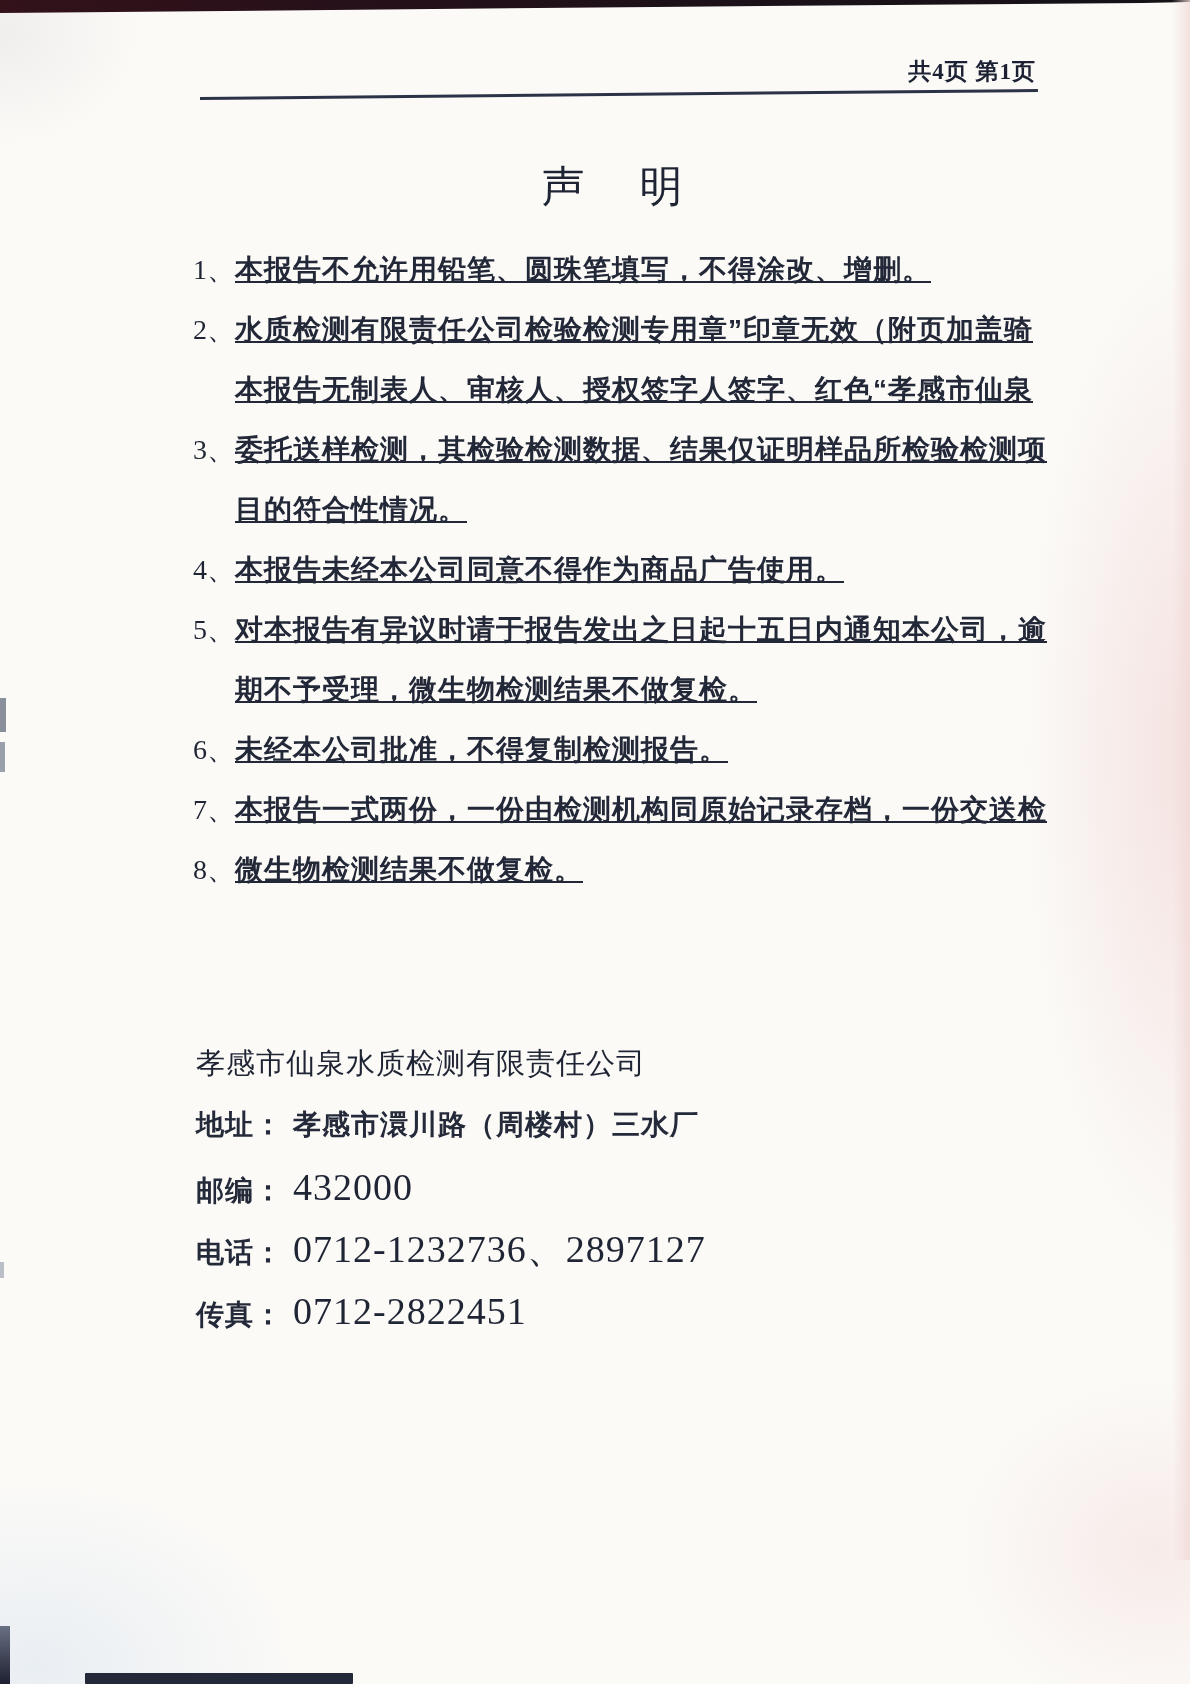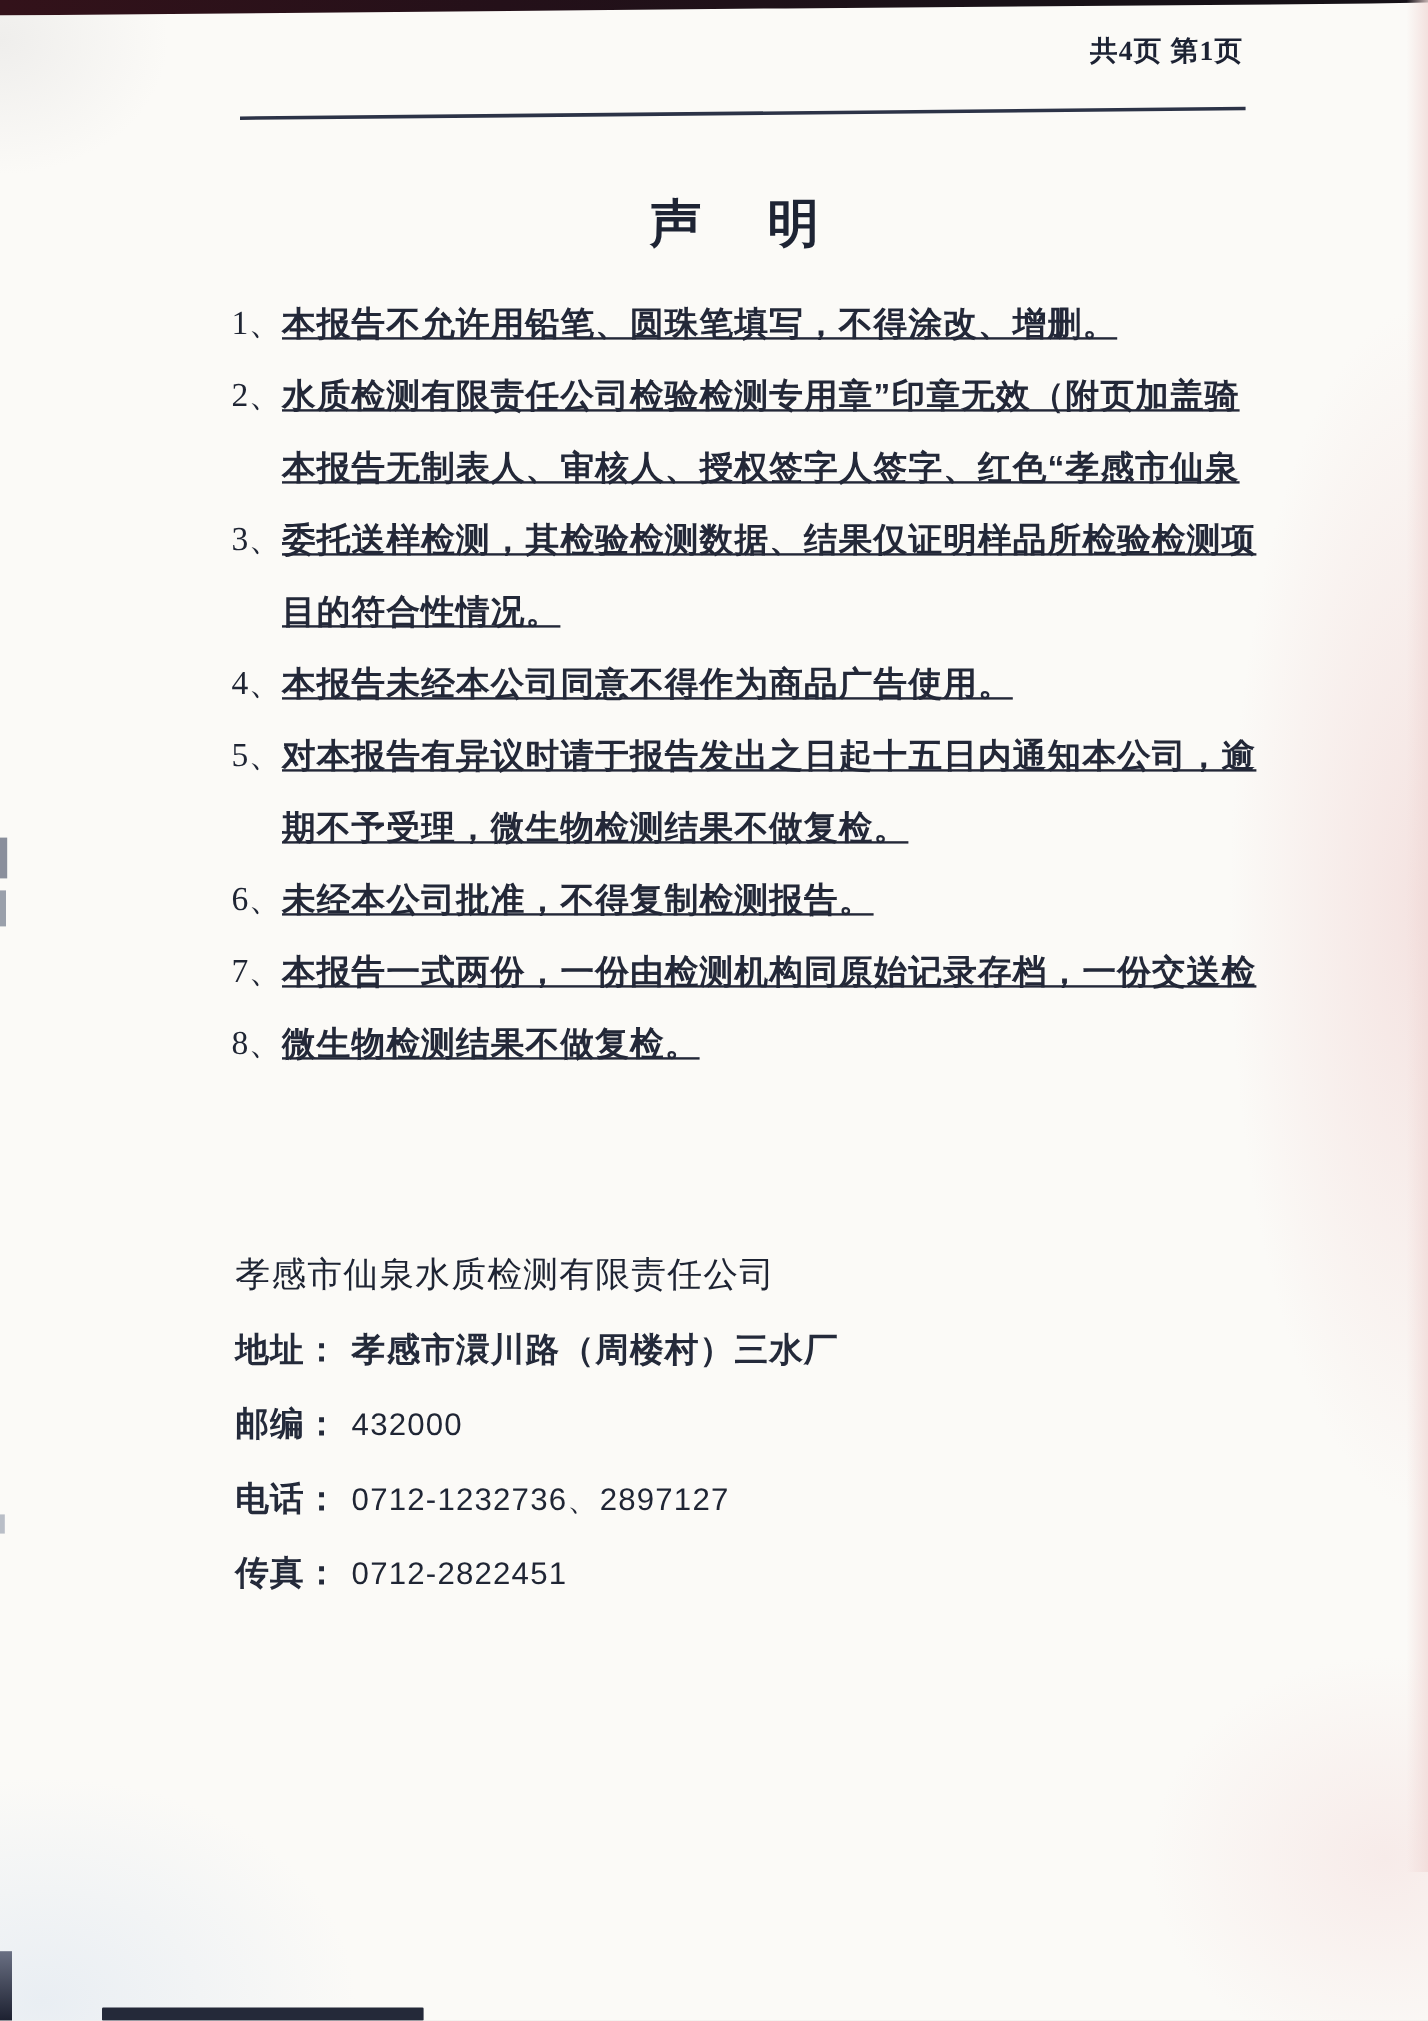--- a/index.html
+++ b/index.html
@@ -32,35 +32,35 @@
   .artifact-left-mark1 { position:absolute; left:0; top:698px; width:6px; height:34px; background:#8a8f9c; }
   .artifact-left-mark2 { position:absolute; left:0; top:742px; width:5px; height:30px; background:#9aa0ab; }
   .artifact-left-mark3 { position:absolute; left:0; top:1262px; width:4px; height:16px; background:#b9bec7; }
   .artifact-left-strip { position:absolute; left:0; top:1626px; width:10px; height:58px;
     background:linear-gradient(#6a7083, #1c2030); }
   .artifact-bottom-bar { position:absolute; left:85px; top:1673px; width:268px; height:11px;
     background:#242939; border-radius:1px; }
 
   
   .page-info {
-    position:absolute; top:27px; right:154px;
+    position:absolute; top:56px; right:154px;
     font-family:"Liberation Serif","DejaVu Serif",serif;
     font-weight:700; font-size:23px; letter-spacing:1px; color:#1c2233;
     white-space:nowrap;
   }
   .header-rule {
     position:absolute; top:97px; left:200px; width:838px; height:3.2px;
     background:#2c3347; transform:rotate(-0.55deg); transform-origin:left center;
   }
 
   
   .doc-title {
     position:absolute; top:158px; left:193px; width:844px;
     text-align:center;
-    font-size:43px; font-weight:700; letter-spacing:6px; color:#1e2434;
+    font-size:43px; font-weight:400; letter-spacing:6px; color:#1e2434;
     white-space:pre;
   }
 
   
   .items { position:absolute; top:240px; left:193px; width:844px; }
   .item { display:flex; align-items:flex-start; }
   .num {
     flex:0 0 40px; height:60px; line-height:60px;
     font-family:"Liberation Serif","DejaVu Serif",serif;
     font-size:28px; font-weight:500; color:#1f2534;
@@ -71,22 +71,22 @@
     font-size:28px; font-weight:600; letter-spacing:1px; color:#232838;
   }
 
   
   .footer { position:absolute; top:1032px; left:196px; }
   .f-line { height:62px; line-height:62px; white-space:nowrap;
     font-size:28px; font-weight:600; letter-spacing:1px; color:#242a3a; }
   .f-company { font-weight:400; font-size:29px; color:#1e2433; }
   .f-label { font-weight:700; margin-right:10px; }
   .f-digits {
-    font-family:Liberation Sans, sans-serif;
-    font-weight:500; font-size:26px; letter-spacing:1px; color:#1f2534;
+    font-family:Liberation Serif, serif;
+    font-weight:500; font-size:38px; letter-spacing:1px; color:#1f2534;
   }
 </style>
 </head>
 <body>
 
 <div class="page">
 
   <div class="artifact-top"></div>
   <div class="artifact-right-edge"></div>
   <div class="artifact-left-mark1"></div>

